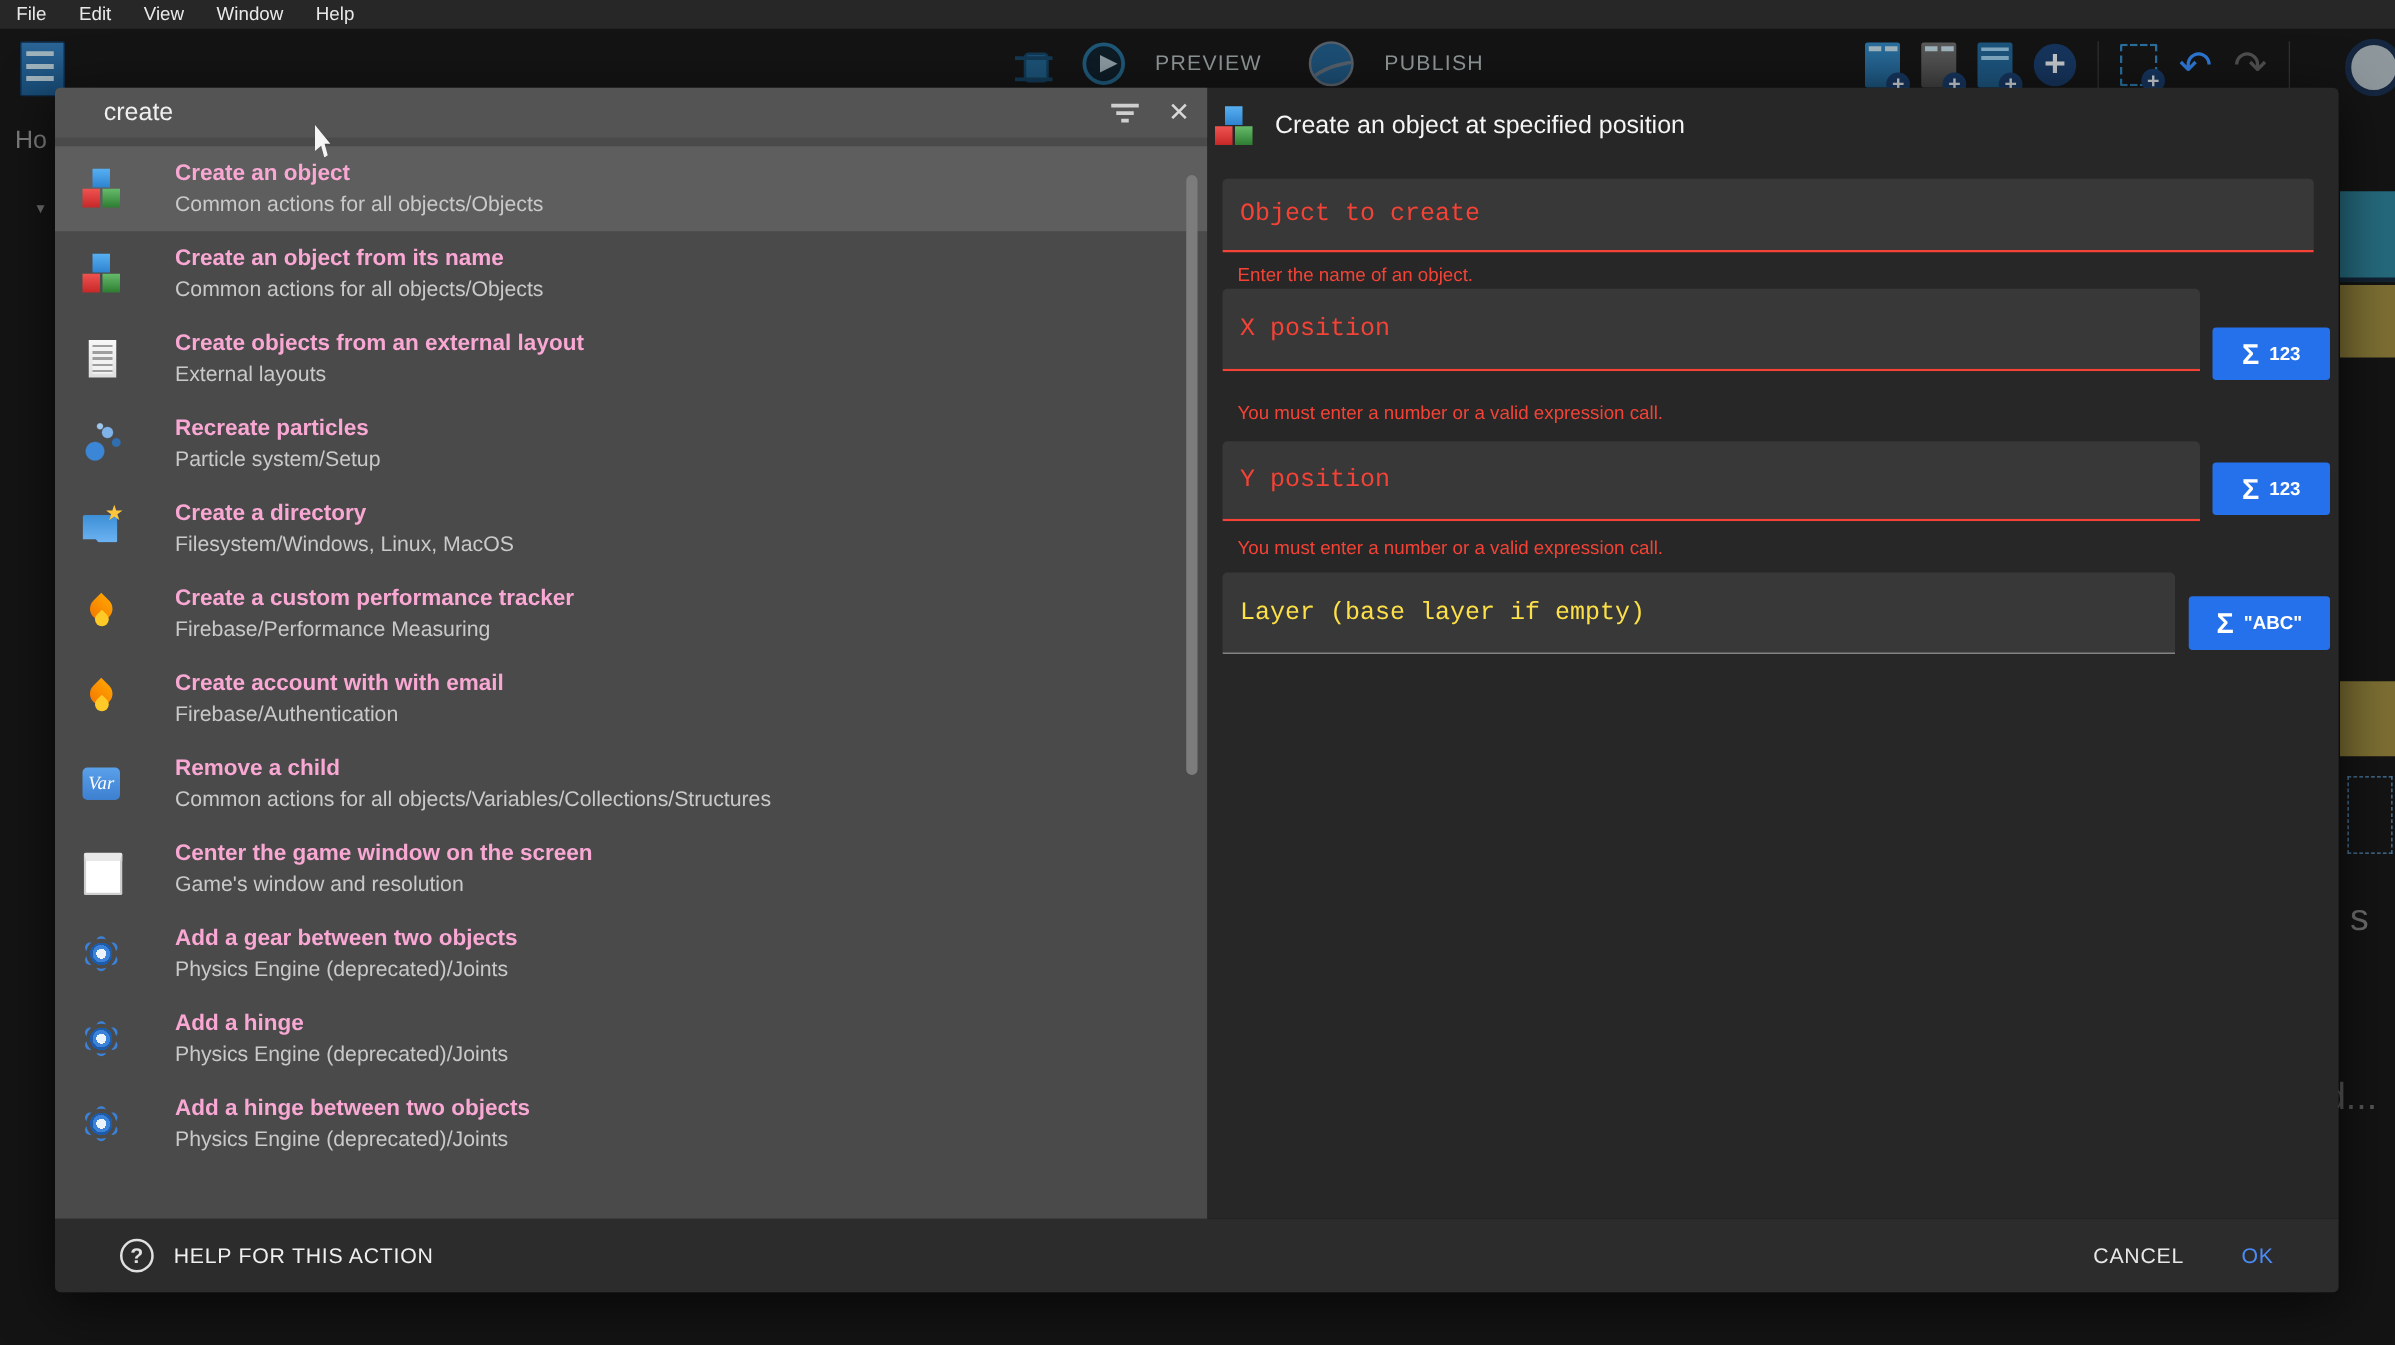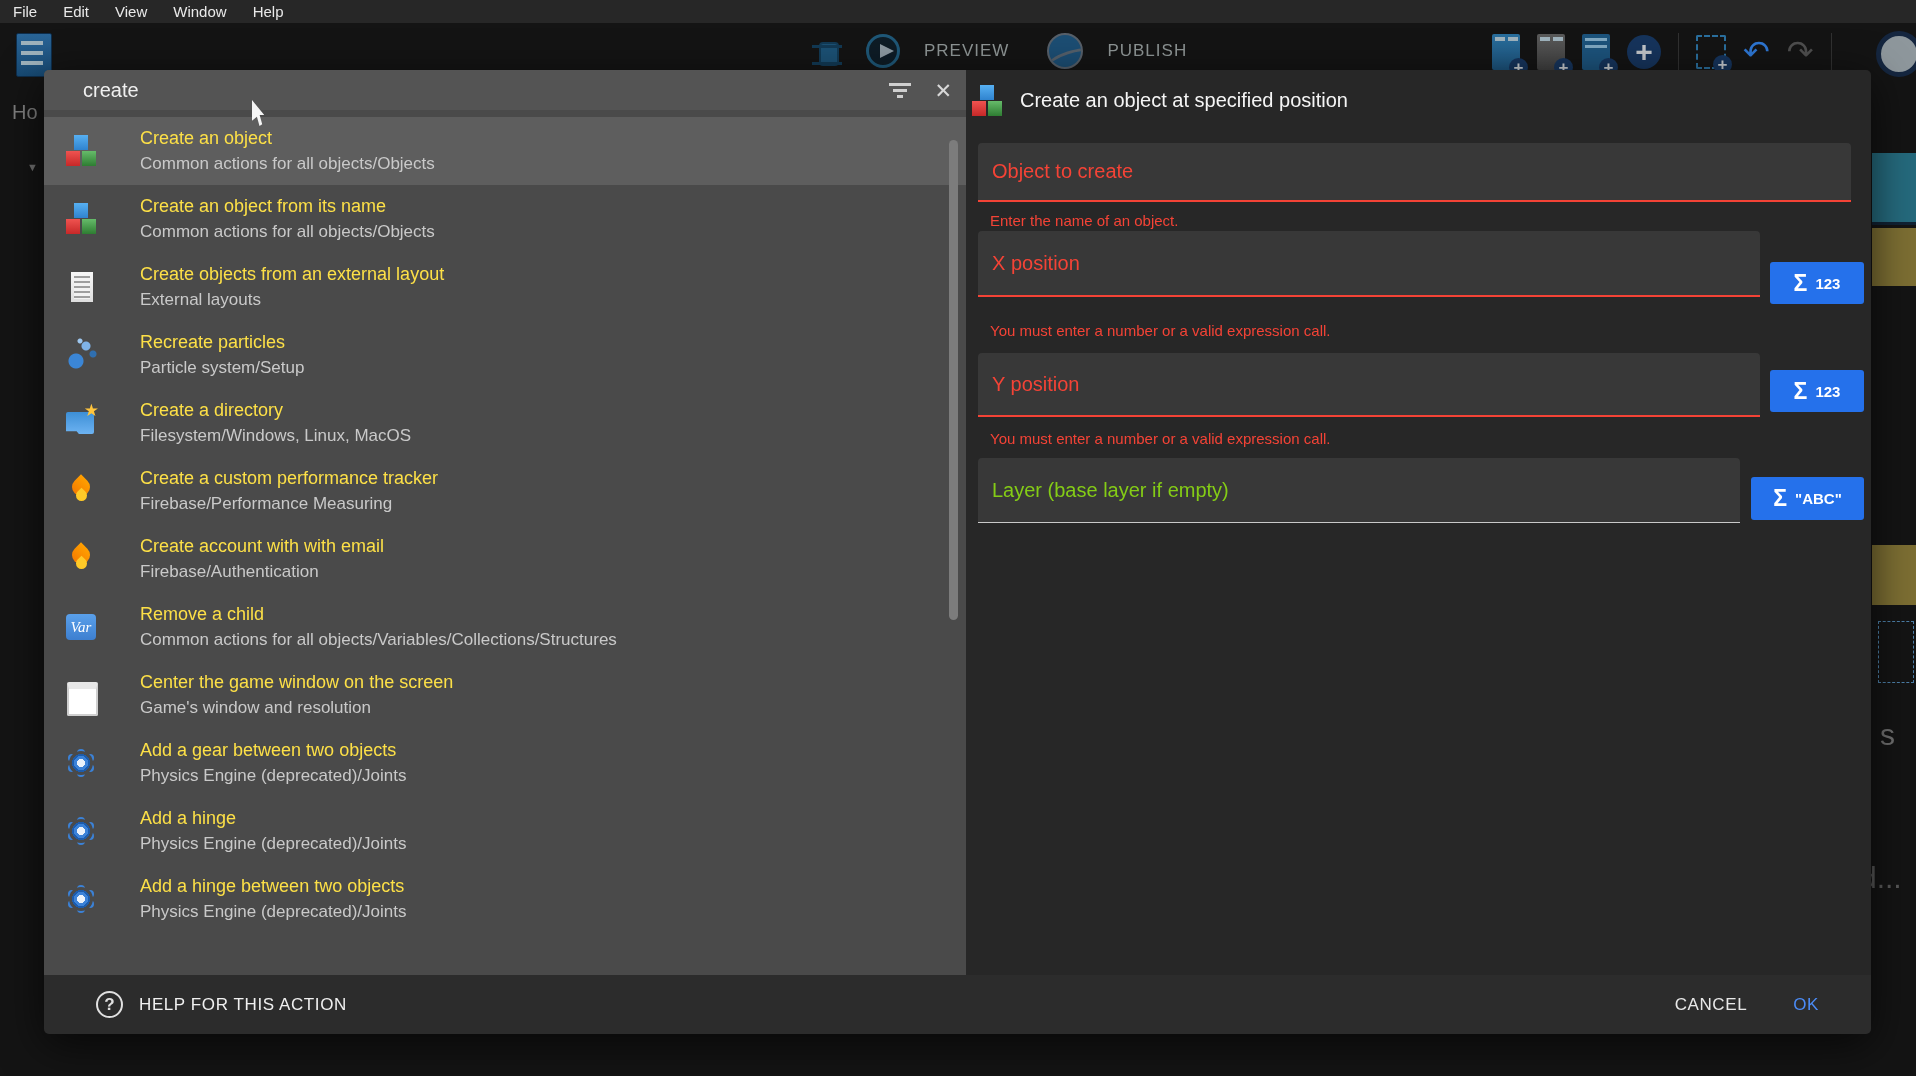--- a/index.html
+++ b/index.html
@@ -79,21 +79,21 @@
   .filter-icon { width:24px; height:18px; margin-right:22px; background:
     linear-gradient(#cfcfcf,#cfcfcf) no-repeat 1px 2px/22px 3px,
     linear-gradient(#cfcfcf,#cfcfcf) no-repeat 5px 8px/14px 3px,
     linear-gradient(#cfcfcf,#cfcfcf) no-repeat 9px 14px/6px 3px; }
   .close-icon { color:#d8d8d8; font-size:21px; line-height:21px; cursor:default; }
 
   .results { position:absolute; left:0; top:40px; right:0; bottom:0; padding-top:7px; overflow:hidden; }
   .result-row { height:68px; display:flex; align-items:center; padding-left:20px; }
   .result-row.selected { background:#5e5e5e; }
   .row-text { margin-left:42px; }
-  .row-title { color:#fde047; font-size:18px; line-height:25px; }
+  .row-title { color:#f9a8d4; font-size:18px; line-height:25px;font-weight:bold; }
   .row-sub { color:#c9c9c9; font-size:17px; line-height:25px; }
 
   .scroll-thumb { position:absolute; left:905px; top:70px; width:9px; height:480px;
     background:#7c7c7c; border-radius:5px; }
 
   
   .icon-box { width:34px; height:34px; flex:0 0 34px; position:relative; }
   .cubes { background:
     linear-gradient(#57b0f2,#2f83cf) no-repeat 10px 1px/14px 15px,
     linear-gradient(#ef5350,#c62828) no-repeat 2px 17px/14px 15px,
@@ -130,26 +130,26 @@
       0 10px 0 -8px #3b82d8, -9px 5px 0 -8px #3b82d8, -9px -5px 0 -8px #3b82d8; }
 
   
   .right-panel { background:#272727; position:relative; overflow:hidden; }
   .panel-header { position:absolute; left:0; top:0; right:0; height:60px; display:flex;
     align-items:center; padding-left:4px; gap:16px; }
   .panel-title { color:#f5f5f5; font-size:20px; }
   .hdr-icon { width:32px; height:32px; }
 
   .field { position:absolute; background:#383838; border-radius:4px 4px 0 0;
-    display:flex; align-items:center; padding-left:14px; }
+    display:flex; align-items:center; padding-left:14px;font-family:Liberation Mono, monospace; }
   .field.err { border-bottom:2px solid #f44336; }
   .field.plain { border-bottom:1px solid #c9c9c9; }
   .field-label { font-size:20px; }
   .lbl-red { color:#f44336; }
-  .lbl-gray { color:#84cc16; }
+  .lbl-gray { color:#fde047; }
   .helper { position:absolute; color:#f44336; font-size:15px; }
   .sigma-btn { position:absolute; background:#2571eb; border-radius:3px; color:#fff;
     display:flex; align-items:center; justify-content:center; gap:8px; cursor:pointer; }
   .sigma-glyph { font-size:23px; font-weight:bold; }
   .sigma-suffix { font-size:15px;font-weight:bold; }
 
   
   .footer { grid-column:1 / 3; background:#2c2c2c; display:flex; align-items:center;
     padding:0 40px 0 52px; }
   .help-wrap { display:flex; align-items:center; gap:16px; cursor:pointer; }

